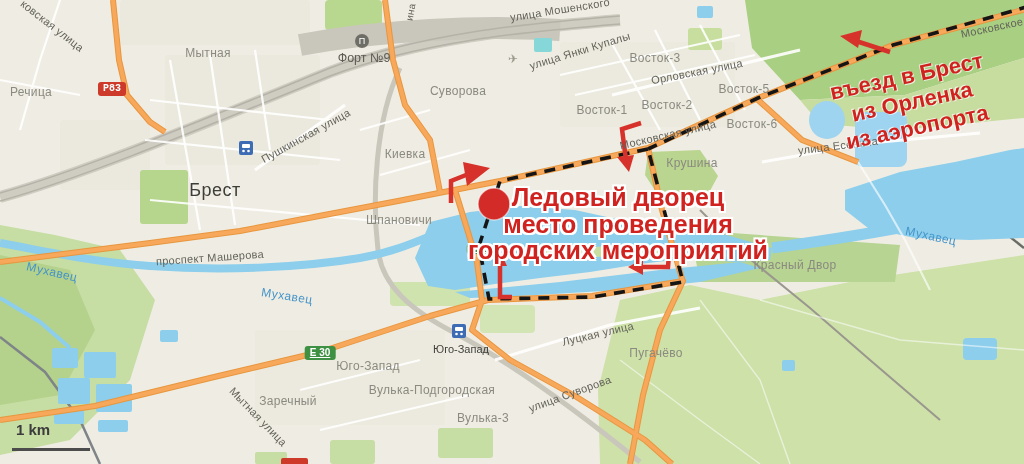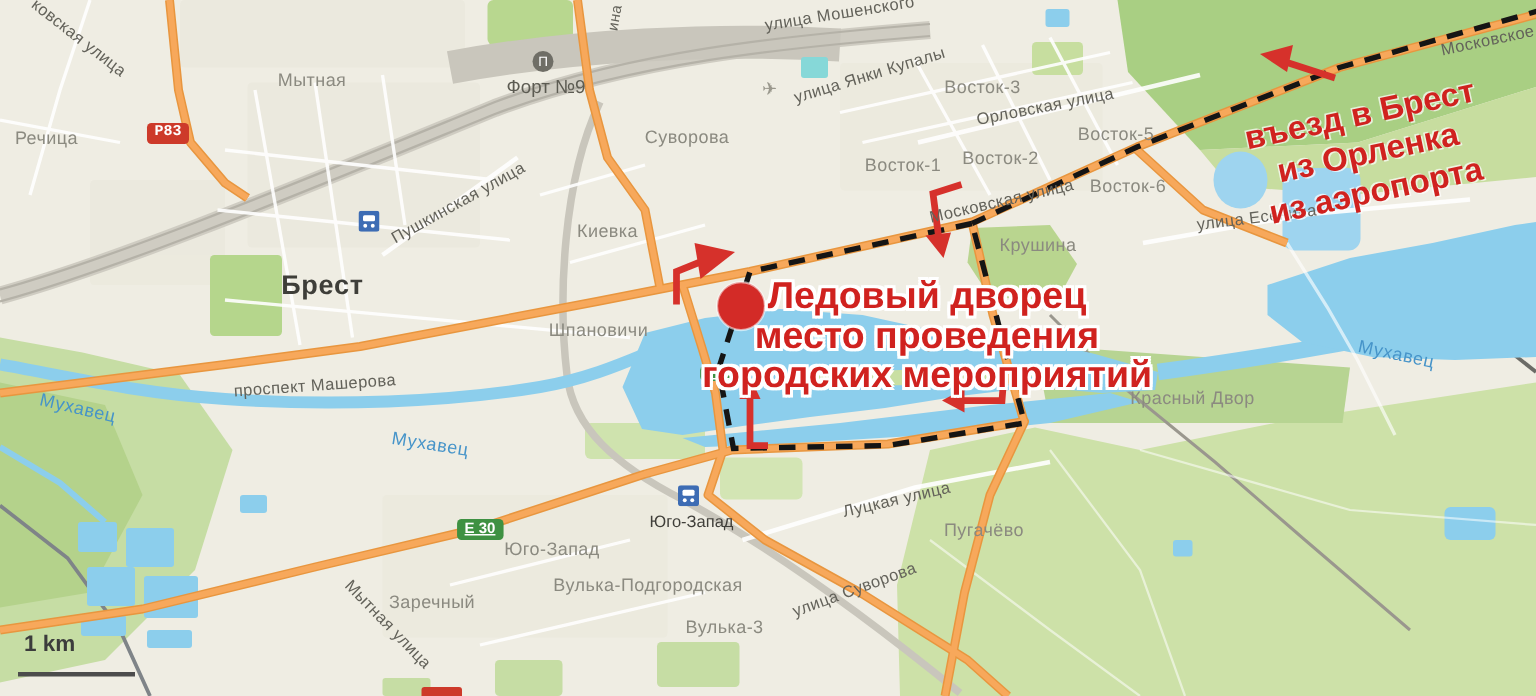--- a/index.html
+++ b/index.html
@@ -1,21 +1,21 @@
 <!DOCTYPE html>
 <html><head>
 <meta charset="utf-8">
 <style>
   html,body{margin:0;padding:0;background:#ddd;}
   #stage{position:relative;width:1024px;height:464px;overflow:hidden;background:#efede3;
          font-family:"Liberation Sans",sans-serif;}
   #base{position:absolute;left:0;top:0;}
   .lbl{position:absolute;transform:translate(-50%,-50%);white-space:nowrap;line-height:1;}
   .district{color:#8b8a80;font-size:12px;letter-spacing:.3px;}
-  .city{color:#3e3e39;font-size:18px;font-weight:bold;letter-spacing:.5px;}
+  .city{color:#3e3e39;font-size:18px;font-weight:normal;letter-spacing:.5px;}
   .street{color:#63625a;font-size:11px;letter-spacing:.3px;}
   .water-lbl{color:#4694c9;font-size:12px;letter-spacing:.5px;}
   .station-lbl{color:#403f3a;font-size:11px;}
   .poi-lbl{color:#5c5b52;font-size:12.5px;}
   .badge{position:absolute;transform:translate(-50%,-50%);color:#fff;font-weight:bold;
          font-size:10px;padding:2px 5px;border-radius:3px;line-height:1;}
   .badge.red{background:#cd3a2a;font-family:Liberation Mono, monospace;}
   .badge.green{background:#3e9142;text-decoration:underline;}
   .badge.small{font-size:8px;padding:1px 3px;}
   .annotation{position:absolute;transform:translate(-50%,-50%);text-align:center;

